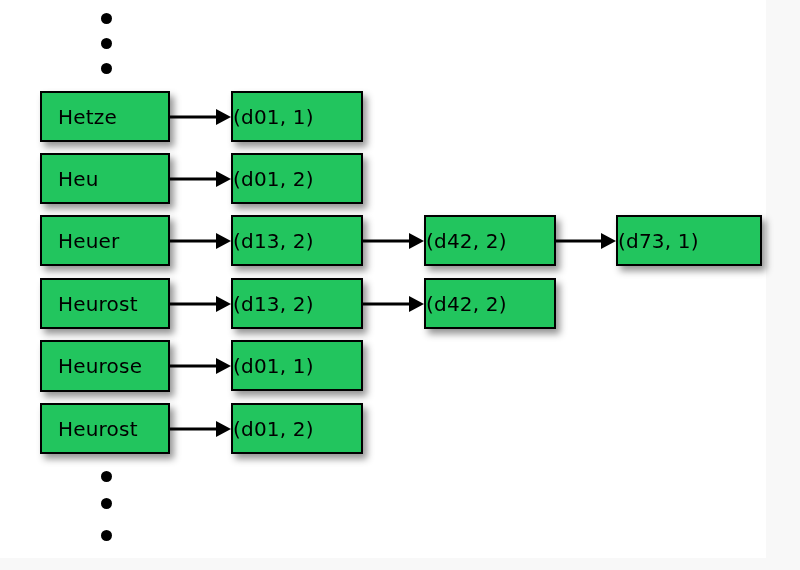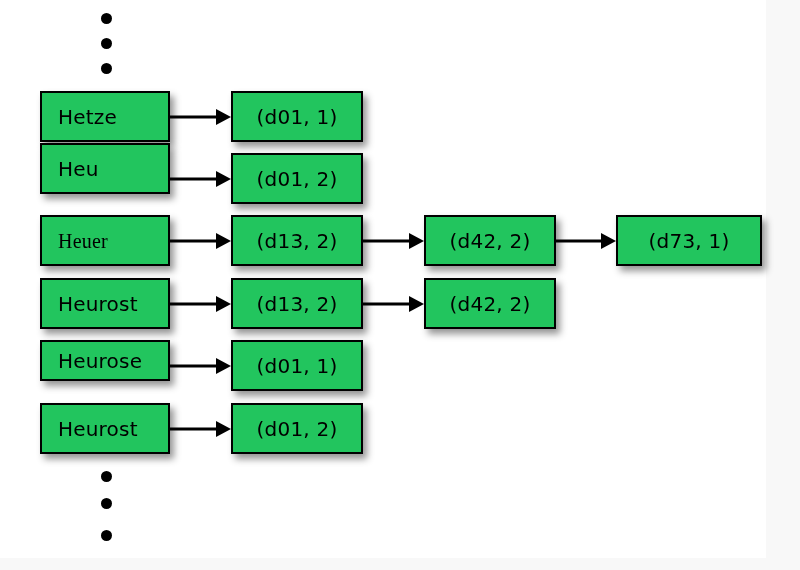--- a/index.html
+++ b/index.html
@@ -39,21 +39,20 @@
     font-size: 20px;
     line-height: 1;
     color: #000000;
     letter-spacing: 0.2px;
     padding-left: 16px;
     white-space: nowrap;
   }
   .node.centered .lbl {
     padding-left: 0;
     width: 100%;
-    text-align: center;
   }
 
   
   .arrow {
     position: absolute;
     z-index: 6;
   }
   .arrow .shaft {
     position: absolute;
     left: 0;
@@ -88,30 +87,30 @@
 <div id="canvas">
   <div id="plate"></div>
 
   <div class="dot" style="left:101px; top:13px;"></div>
   <div class="dot" style="left:101px; top:38px;"></div>
   <div class="dot" style="left:101px; top:63px;"></div>
 
   <div class="node" style="left:40px; top:91px;  width:130px; height:51px;">
     <span class="lbl">Hetze</span>
   </div>
-  <div class="node" style="left:40px; top:143px; width:130px; height:51px;">
+  <div class="node" style="left:40px; top:153px; width:130px; height:51px;">
     <span class="lbl">Heu</span>
   </div>
-  <div class="node" style="left:40px; top:215px; width:130px; height:51px;font-family:Liberation Serif, serif;">
+  <div class="node" style="left:40px; top:215px; width:130px; height:51px;">
     <span class="lbl">Heuer</span>
   </div>
   <div class="node" style="left:40px; top:278px; width:130px; height:51px;">
     <span class="lbl">Heurost</span>
   </div>
-  <div class="node" style="left:40px; top:340px; width:130px; height:41px;">
+  <div class="node" style="left:40px; top:340px; width:130px; height:52px;">
     <span class="lbl">Heurose</span>
   </div>
   <div class="node" style="left:40px; top:403px; width:130px; height:51px;">
     <span class="lbl">Heurost</span>
   </div>
 
   <div class="node centered" style="left:231px; top:91px;  width:132px; height:51px;">
     <span class="lbl">(d01, 1)</span>
   </div>
   <div class="node centered" style="left:231px; top:153px; width:132px; height:51px;">

